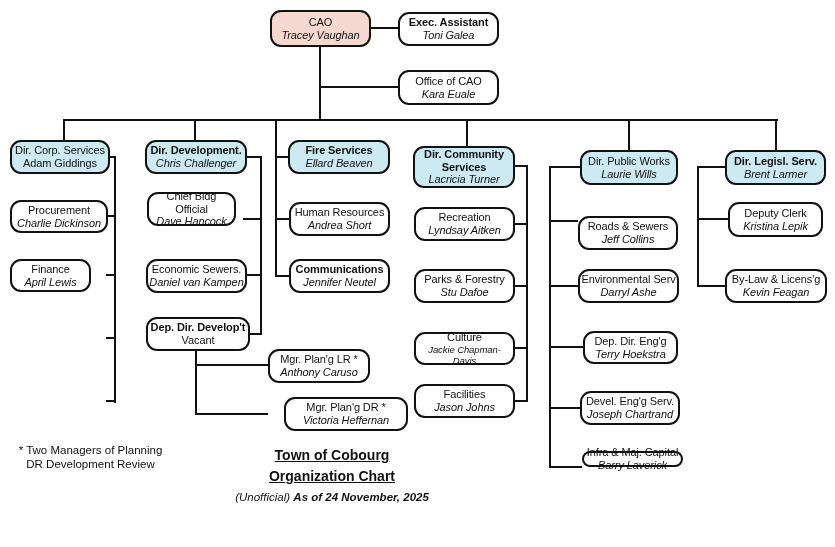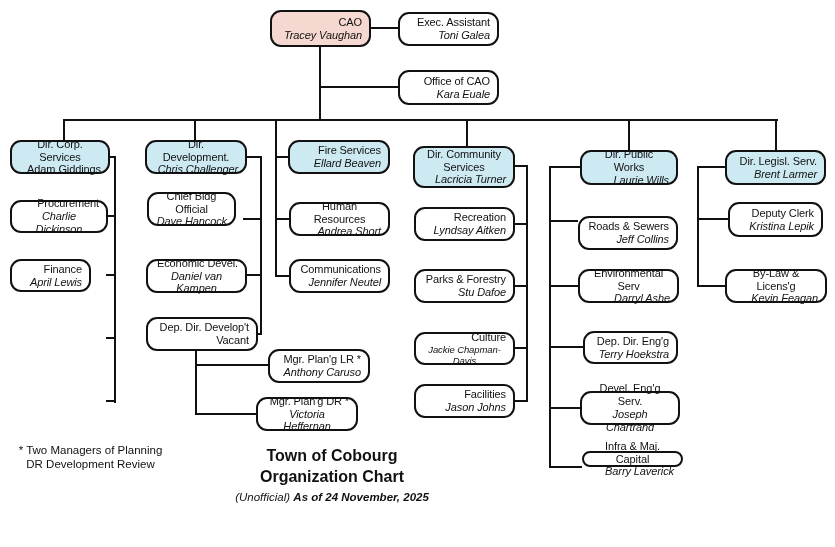--- a/index.html
+++ b/index.html
@@ -5,39 +5,39 @@
   html,body{margin:0;padding:0;background:#fff;}
   #canvas{
     position:relative;width:835px;height:547px;background:#ffffff;overflow:hidden;
     font-family:"Liberation Sans","DejaVu Sans",sans-serif;color:#111;
   }
   .ln{position:absolute;background:var(--line,#111);}
   .ln.h{height:2px;}
   .ln.v{width:2px;}
   .node{
     position:absolute;box-sizing:border-box;border:2.5px solid #111;border-radius:11px;
-    background:#fff;display:flex;flex-direction:column;align-items:flex-end;justify-content:center;
-    text-align:center;font-size:11px;line-height:1.18;padding:1px 7px;
+    background:#fff;display:flex;flex-direction:column;align-items:center;justify-content:center;
+    text-align:center;font-size:11px;line-height:1.18;padding:1px 1px;
   }
   .node.blue{background:var(--highlight,#cde9f2);}
   .node.pink{background:var(--caofill,#f5d8d0);}
   .node .t{letter-spacing:-0.1px;white-space:normal;}
-  .node.bold .t{font-weight:normal;}
+  .node.bold .t{font-weight:bold;}
   .node .n{font-style:italic;letter-spacing:-0.1px;}
   .node .n.rn{font-style:normal;}
   .node .n.xs{font-size:9.5px;}
   .node.top{justify-content:flex-start;padding-top:4px;}
   #footnote{
     position:absolute;left:8px;top:443px;width:165px;text-align:center;
     font-size:11.5px;line-height:14px;
   }
   #title-block{
     position:absolute;left:222px;top:445px;width:220px;text-align:center;
   }
-  #title-block .big{font-size:16px;font-weight:bold;line-height:21px;}
+  #title-block .big{font-size:14px;font-weight:bold;line-height:21px;text-decoration:underline;}
   #title-block .note{font-size:11.5px;font-style:italic;margin-top:4px;}
   #title-block .note .b{font-weight:bold;}
 </style>
 </head>
 <body>
 
 <div id="canvas">
 
   <div class="ln h" style="left:371px;top:27px;width:27px"></div>
   <div class="ln v" style="left:319px;top:45px;height:76px"></div>
@@ -119,32 +119,32 @@
 
   <div class="node blue bold" style="left:145px;top:140px;width:102px;height:34px">
     <div class="t">Dir. Development.</div>
     <div class="n">Chris Challenger</div>
   </div>
   <div class="node" style="left:147px;top:192px;width:89px;height:34px">
     <div class="t">Chief Bldg Official</div>
     <div class="n">Dave Hancock</div>
   </div>
   <div class="node" style="left:146px;top:259px;width:101px;height:34px">
-    <div class="t">Economic Devel.</div>
+    <div class="t">Economic Sewers.</div>
     <div class="n">Daniel van Kampen</div>
   </div>
-  <div class="node bold" style="left:146px;top:317px;width:112px;height:34px">
+  <div class="node bold" style="left:146px;top:317px;width:104px;height:34px">
     <div class="t">Dep. Dir. Develop't</div>
     <div class="n rn">Vacant</div>
   </div>
   <div class="node" style="left:268px;top:349px;width:102px;height:34px">
     <div class="t">Mgr. Plan'g LR *</div>
     <div class="n">Anthony Caruso</div>
   </div>
-  <div class="node" style="left:256px;top:397px;width:102px;height:34px">
+  <div class="node" style="left:284px;top:397px;width:124px;height:34px">
     <div class="t">Mgr. Plan'g DR *</div>
     <div class="n">Victoria Heffernan</div>
   </div>
 
   <div class="node blue bold" style="left:288px;top:140px;width:102px;height:34px">
     <div class="t">Fire Services</div>
     <div class="n">Ellard Beaven</div>
   </div>
   <div class="node" style="left:289px;top:202px;width:101px;height:34px">
     <div class="t">Human Resources</div>

